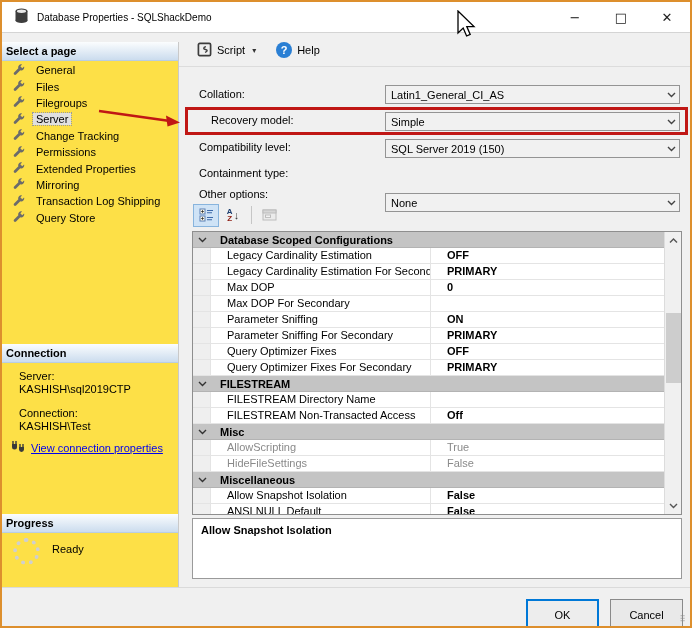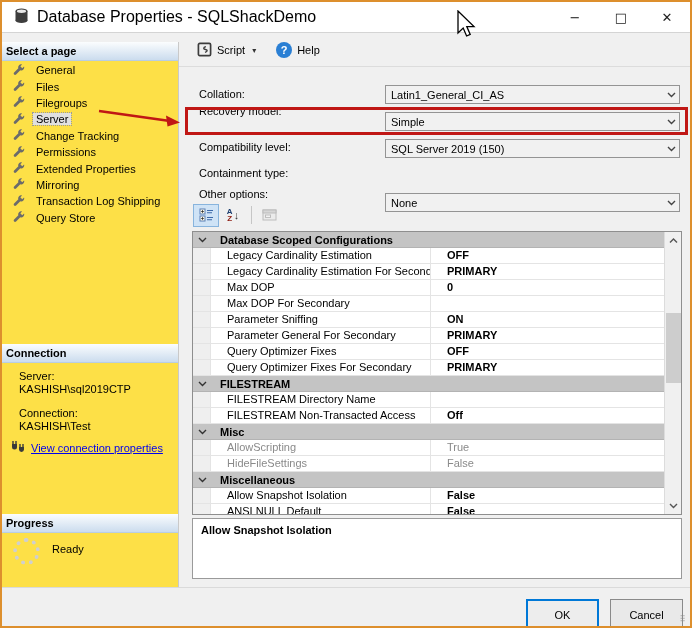--- a/index.html
+++ b/index.html
@@ -16,21 +16,21 @@
     overflow: hidden;
     font-size: 11px; color: #000;
   }
   
   .titlebar {
     position: absolute; left: 0; top: 0; right: 0; height: 31px;
     background: #ffffff; border-bottom: 1px solid #d4d4d4;
     display: flex; align-items: center;
   }
   .titlebar .db-icon { margin: 0 8px 0 12px; }
-  .titlebar .title { font-size: 16px; color: #000; }
+  .titlebar .title { font-size: 10px; color: #000; }
   .win-controls { position: absolute; right: 0; top: 0; height: 31px; display: flex; }
   .win-btn {
     width: 46px; height: 31px; display: flex; align-items: center; justify-content: center;
     font-size: 13px; color: #222; background: transparent; border: none; cursor: default;
     font-family: "DejaVu Sans", sans-serif;
   }
   
   .sidebar {
     position: absolute; left: 0; top: 40px; width: 177px; height: 553px;
     background: #fde047; border-right: 1px solid #c9c9c9;
@@ -277,21 +277,21 @@
     <div class="f-label" style="top:54px;">Collation:</div>
     <div class="combo" style="top:51px;">
       <span class="cval">Latin1_General_CI_AS</span>
       <span class="cchev">
           <svg width="9" height="6" viewBox="0 0 9 6">
             <polyline points="1,1 4.5,4.5 8,1" fill="none" stroke="#444" stroke-width="1.4"></polyline>
           </svg>
         </span>
     </div>
 
-    <div class="f-label" style="top:71px;">Recovery model:</div>
+    <div class="f-label" style="top:80px;margin-left:12px;">Recovery model:</div>
     <div class="combo" style="top:78px;">
       <span class="cval">Simple</span>
       <span class="cchev">
           <svg width="9" height="6" viewBox="0 0 9 6">
             <polyline points="1,1 4.5,4.5 8,1" fill="none" stroke="#444" stroke-width="1.4"></polyline>
           </svg>
         </span>
     </div>
 
     <div class="f-label" style="top:107px;">Compatibility level:</div>
@@ -373,21 +373,21 @@
     <div class="glabel">Max DOP For Secondary</div>
     <div class="gvalue"></div>
   </div>
           <div class="grow">
     <div class="gutter"></div>
     <div class="glabel">Parameter Sniffing</div>
     <div class="gvalue vbold">ON</div>
   </div>
           <div class="grow">
     <div class="gutter"></div>
-    <div class="glabel">Parameter General For Secondary</div>
+    <div class="glabel">Parameter Sniffing For Secondary</div>
     <div class="gvalue vbold">PRIMARY</div>
   </div>
           <div class="grow">
     <div class="gutter"></div>
     <div class="glabel">Query Optimizer Fixes</div>
     <div class="gvalue vbold">OFF</div>
   </div>
           <div class="grow">
     <div class="gutter"></div>
     <div class="glabel">Query Optimizer Fixes For Secondary</div>

